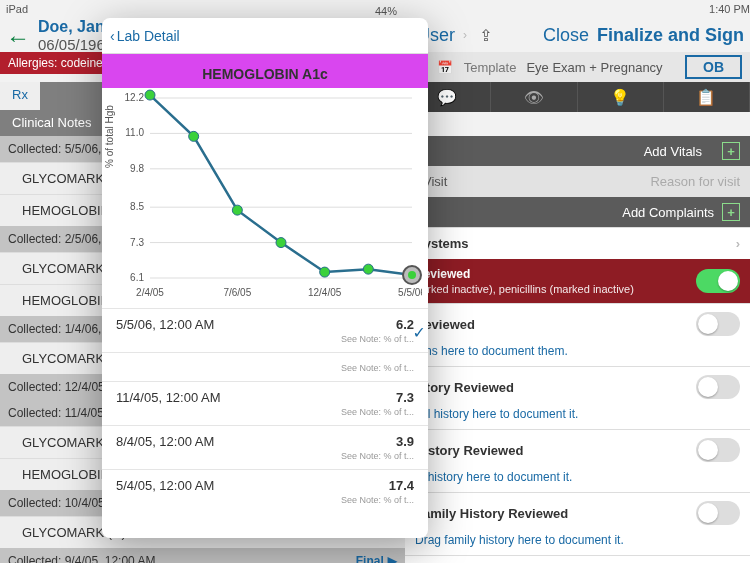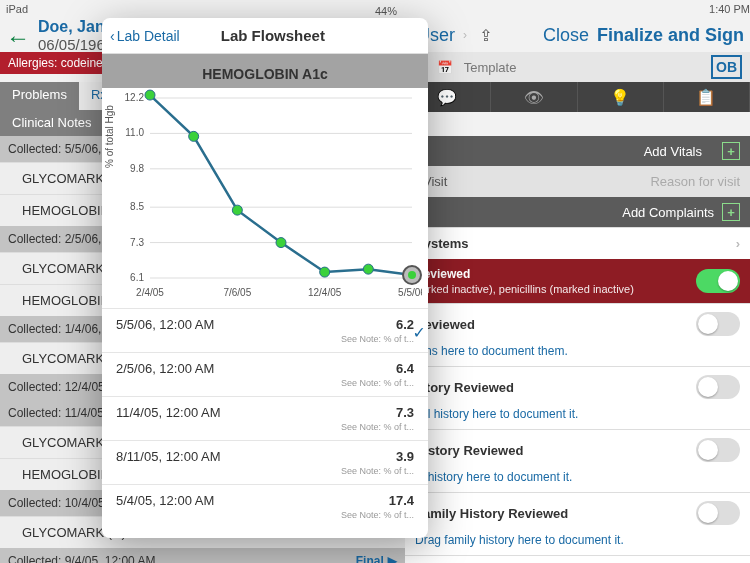--- a/index.html
+++ b/index.html
@@ -22,21 +22,21 @@
   .hdr-link { color: #1a6aa5; font-size: 18px; }
   .hdr-link.bold { font-weight: 600; }
   .icon-btn { width: 22px; height: 22px; border: 1px solid #888; display: flex; align-items: center; justify-content: center; font-size: 12px; color: #555; }
   .no-border { border: none; }
 
   
   .allergy-bar { background: #b21f2d; color: #fff; font-size: 12px; padding: 4px 8px; height: 22px; display:flex; align-items:center; }
   .template-row { display: flex; align-items: center; height: 30px; background: #e6e6e6; padding: 0 8px; gap: 10px; font-size: 13px; }
   .template-row .lbl { color: #777; font-weight: 400; }
   .template-row .val { color: #555; }
-  .ob-badge { margin-left: auto; border: 2px solid #1a6aa5; color: #1a6aa5; font-weight: 700; padding: 2px 3px; font-size: 14px; }
+  .ob-badge { margin-left: auto; border: 2px solid #1a6aa5; color: #1a6aa5; font-weight: 700; padding: 2px 16px; font-size: 14px; }
 
   
   .leftcol-tabs { display: flex; background: #7f7f7f; height: 28px; }
   .leftcol-tabs .tab { color: #fff; font-size: 13px; padding: 5px 12px; }
   .leftcol-tabs .tab.on { background: #eee; color: #1a6aa5; }
   .clin { background: #7f7f7f; color: #fff; font-size: 13px; padding: 5px 12px; height: 26px; }
   .icon-rail { display: flex; height: 30px; background: #424242; }
   .icon-rail .cell { flex: 1; display: flex; align-items: center; justify-content: center; color: #aaa; font-size: 16px; border-right: 1px solid #555; }
 
   
@@ -66,21 +66,21 @@
   .toggle.on i { left: 22px; }
   .sec-red { background: #8e1c24; color: #fff; padding: 8px 10px; display:flex; align-items:center; justify-content:space-between; }
   .sec-red .sub { font-size: 11px; opacity: .9; }
   .sec-red .titlecol { display:flex; flex-direction:column; gap:2px; }
 
   
   .modal { position: absolute; top: 18px; left: 102px; width: 326px; height: 520px; background: #fff; border-radius: 8px; box-shadow: 0 10px 40px rgba(0,0,0,.35); display:flex; flex-direction:column; overflow:hidden; }
   .mhdr { height: 36px; display: flex; align-items: center; border-bottom: 1px solid #ddd; }
   .mback { color: #1a6aa5; font-size: 14px; padding: 0 8px; display:flex; align-items:center; gap:2px; }
   .mtitle { flex: 1; text-align: center; font-weight: 600; font-size: 15px; margin-left: -70px; }
-  .chart-title { text-align: center; font-weight: 700; font-size: 14px; padding: 12px 0 6px; background:#a3a3a3; }
+  .chart-title { text-align: center; font-weight: 700; font-size: 14px; padding: 12px 0 6px; background:#d946ef; }
   .chart-area { height: 220px; position: relative; margin: 0 6px 0 0; }
   .chart-area svg { width: 100%; height: 100%; }
   .axis-label { position:absolute; left:2px; top:50%; transform: rotate(-90deg) translateX(30px); transform-origin:left top; font-size:10px; color:#555; }
   .results { flex:1; overflow:hidden; }
   .res-row { display:flex; flex-direction:column; padding:8px 14px; border-top:1px solid #e5e5e5; position:relative; }
   .res-row .line1 { display:flex; justify-content:space-between; font-size:13px; }
   .res-row .note { text-align:right; font-size:9px; color:#999; margin-top:2px; }
   .checkmark { color:#1a6aa5; position:absolute; right:2px; top:14px; font-size:16px; }
 </style>
 </head>
@@ -115,28 +115,28 @@
 
 <div style="display:flex">
   <div class="allergy-bar" style="width:405px">
     <span>Allergies:</span>&nbsp;
     <span>codeine (m</span>
   </div>
   <div class="template-row" style="flex:1">
     <span>14</span>
     <span>📅</span>
     <span class="lbl">Template</span>
+    <span class="val">Eye Exam + Pregnancy</span>
     <span class="ob-badge">OB</span>
   </div>
 </div>
 
 <div style="display:flex">
   <div style="width:405px">
     <div class="leftcol-tabs">
-      <div class="tab">Problems</div>
       <div class="tab on">Rx</div>
     </div>
     <div class="clin">Clinical Notes</div>
   </div>
   <div class="icon-rail" style="flex:1">
     <div class="cell">💬</div>
     <div class="cell">👁</div>
     <div class="cell">💡</div>
     <div class="cell">📋</div>
   </div>
@@ -268,21 +268,20 @@
     </div>
   </div>
 </div>
 
 <div class="modal">
   <div class="mhdr">
     <div class="mback">
         <span>‹</span>
         <span>Lab Detail</span>
       </div>
-    <div class="mtitle">Lab Flowsheet</div>
   </div>
   <div class="chart-title">HEMOGLOBIN A1c</div>
   <div class="chart-area">
     <span class="axis-label">% of total Hgb</span>
     <svg id="chartSvg" viewBox="0 0 320 220">
         <line x1="48" y1="10" x2="310" y2="10" stroke="#ddd"></line>
         <text x="42" y="13" text-anchor="end" font-size="10" fill="#555">12.2</text>
         <line x1="48" y1="45.40983606557376" x2="310" y2="45.40983606557376" stroke="#ddd"></line>
         <text x="42" y="48.40983606557376" text-anchor="end" font-size="10" fill="#555">11.0</text>
         <line x1="48" y1="80.8196721311475" x2="310" y2="80.8196721311475" stroke="#ddd"></line>
@@ -311,36 +310,32 @@
   <div class="results" id="resultsList">
       <div class="res-row">
         <div class="line1">
           <span>5/5/06, 12:00 AM</span>
           <span style="font-weight:600">6.2</span>
         </div>
         <div class="note">See Note: % of t...</div>
         <span class="checkmark">✓</span>
       </div>
       <div class="res-row">
-        <div class="line1">
-          <span>2/5/06, 12:00 AM</span>
-          <span style="font-weight:600">6.4</span>
-        </div>
         <div class="note">See Note: % of t...</div>
       </div>
       <div class="res-row">
         <div class="line1">
           <span>11/4/05, 12:00 AM</span>
           <span style="font-weight:600">7.3</span>
         </div>
         <div class="note">See Note: % of t...</div>
       </div>
       <div class="res-row">
         <div class="line1">
-          <span>8/11/05, 12:00 AM</span>
+          <span>8/4/05, 12:00 AM</span>
           <span style="font-weight:600">3.9</span>
         </div>
         <div class="note">See Note: % of t...</div>
       </div>
       <div class="res-row">
         <div class="line1">
           <span>5/4/05, 12:00 AM</span>
           <span style="font-weight:600">17.4</span>
         </div>
         <div class="note">See Note: % of t...</div>

